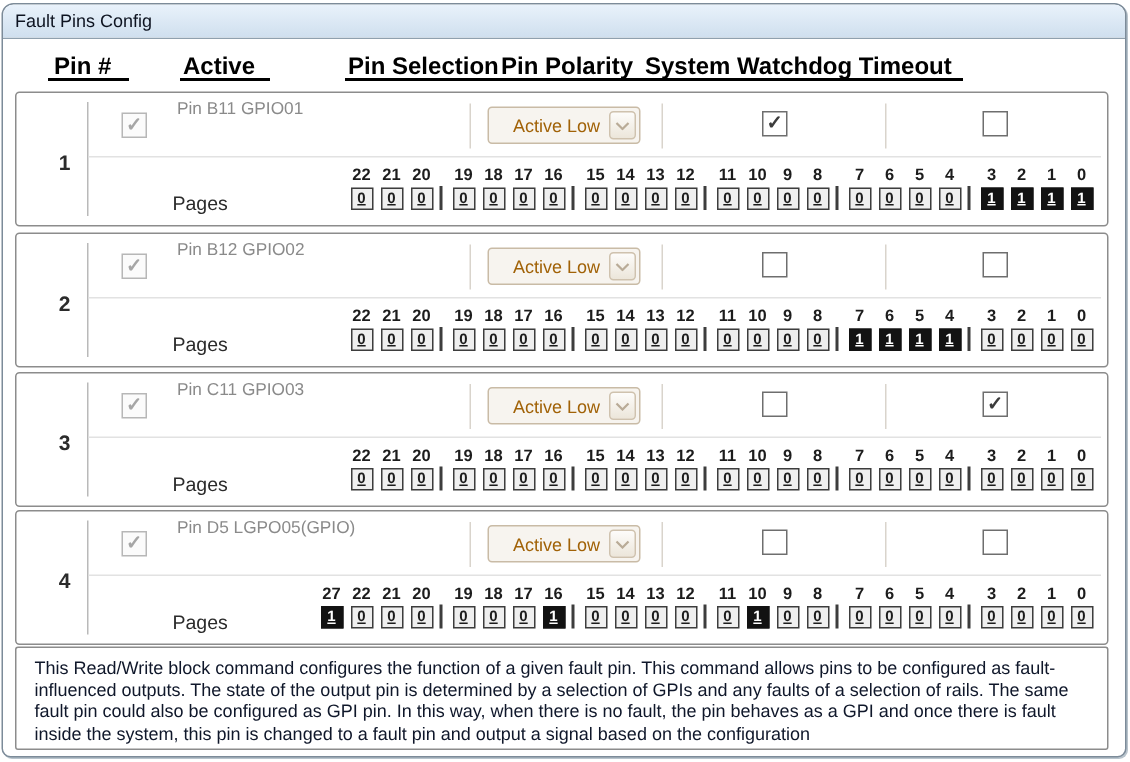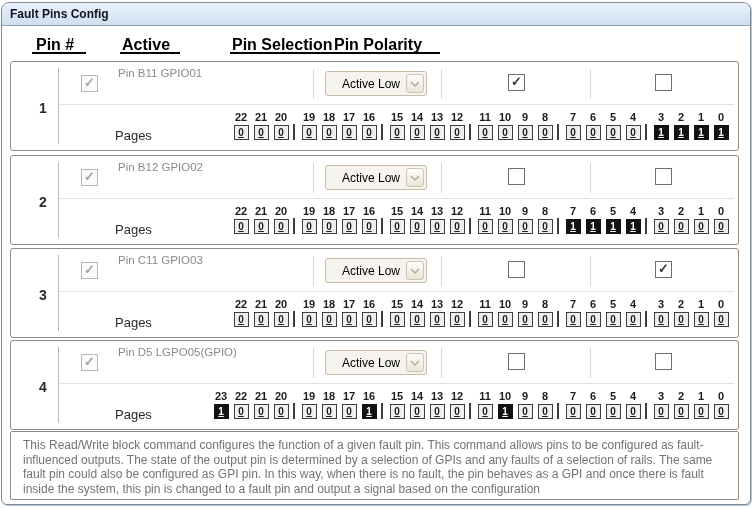--- a/index.html
+++ b/index.html
@@ -14,21 +14,21 @@
     overflow:hidden;
   }
   .titlebar {
     position:absolute; left:0; top:0; right:0; height:23px;
     background:linear-gradient(#e9f2fb, #cfdfee);
     border-bottom:1px solid #8fa0ae;
     border-radius:7px 7px 0 0;
   }
   .titlebar .title {
     position:absolute; left:8px; top:4px;
-    font-size:12px; font-weight:bold; color:#0d1320;
+    font-size:12px; font-weight:normal; color:#0d1320;
   }
 
   
   .colheader {
     position:absolute; top:33px; height:18px;
     font-size:16px; font-weight:bold; color:#000;
     border-bottom:2px solid #000;
     white-space:nowrap;
   }
   .h-pin    { left:30px;  padding:0 12px 1px 4px; }
@@ -75,21 +75,21 @@
     font-size:11.5px; color:#8a8a8a; white-space:nowrap; cursor:pointer;
   }
 
   
   .dropdown {
     position:absolute; left:314px; top:9px; width:102px; height:25px;
     border:1px solid #c9bba6; border-radius:3px;
     background:#f7f4ef;
     display:flex; align-items:center; justify-content:flex-end;
   }
-  .dropdown .dd-value { font-size:12px; color:#000000; padding-right:6px; }
+  .dropdown .dd-value { font-size:12px; color:#a16207; padding-right:6px; }
   .dropdown .dd-arrow {
     width:18px; height:19px; margin-right:2px;
     border:1px solid #cfc2ae; border-radius:3px;
     background:linear-gradient(#fdfcfa,#ece6da);
     display:flex; align-items:center; justify-content:center;
   }
 
   
   .pages-label { position:absolute; left:104px; top:66px; font-size:13px; color:#2b2b2b; }
   .bits { position:absolute; right:7px; top:49px; display:flex; align-items:flex-end; }
@@ -104,36 +104,37 @@
   .bit.on .bit-cell { background:#121212; border-color:#121212; color:#ffffff; }
   .bit-sep { width:2px; height:16px; background:#3d3d3d; margin:0 4px 0 2px; align-self:flex-end; }
 
   
   .desc-box {
     position:absolute; left:8px; top:428px; width:729px; height:69px;
     border:1px solid #8c8c8c; border-radius:2px; background:#fff;
   }
   .desc-text {
     position:absolute; left:12px; right:14px; top:6px;
-    font-size:12px; color:#737373; line-height:1.22;
+    font-size:12px; color:#0f172a; line-height:1.22;
   }
 </style>
 </head>
 <body>
 
 <div class="window">
 
   <div class="titlebar">
     <span class="title">Fault Pins Config</span>
   </div>
 
   <div class="colheader h-pin">Pin #</div>
   <div class="colheader h-enable">Active</div>
   <div class="colheader h-sel">Pin Selection</div>
   <div class="colheader h-pol">Pin Polarity</div>
+  <div class="colheader h-swt">System Watchdog Timeout</div>
 
   <div class="rows-holder">
   <div class="row">
     <div class="pin-num">1</div>
     <div class="v-pin-divider"></div>
 
     <div class="cb cb-enable checked disabled">
       <span class="tick">✓</span>
     </div>
 
@@ -608,21 +609,21 @@
     <div class="cb cb-res">
       
     </div>
 
     <div class="h-divider"></div>
 
     <div class="pages-label">Pages</div>
     <div class="bits">
           <div class="bit-group">
             <div class="bit on">
-              <div class="bit-label">23</div>
+              <div class="bit-label">27</div>
               <div class="bit-cell">1</div>
             </div>
             <div class="bit">
               <div class="bit-label">22</div>
               <div class="bit-cell">0</div>
             </div>
             <div class="bit">
               <div class="bit-label">21</div>
               <div class="bit-cell">0</div>
             </div>

